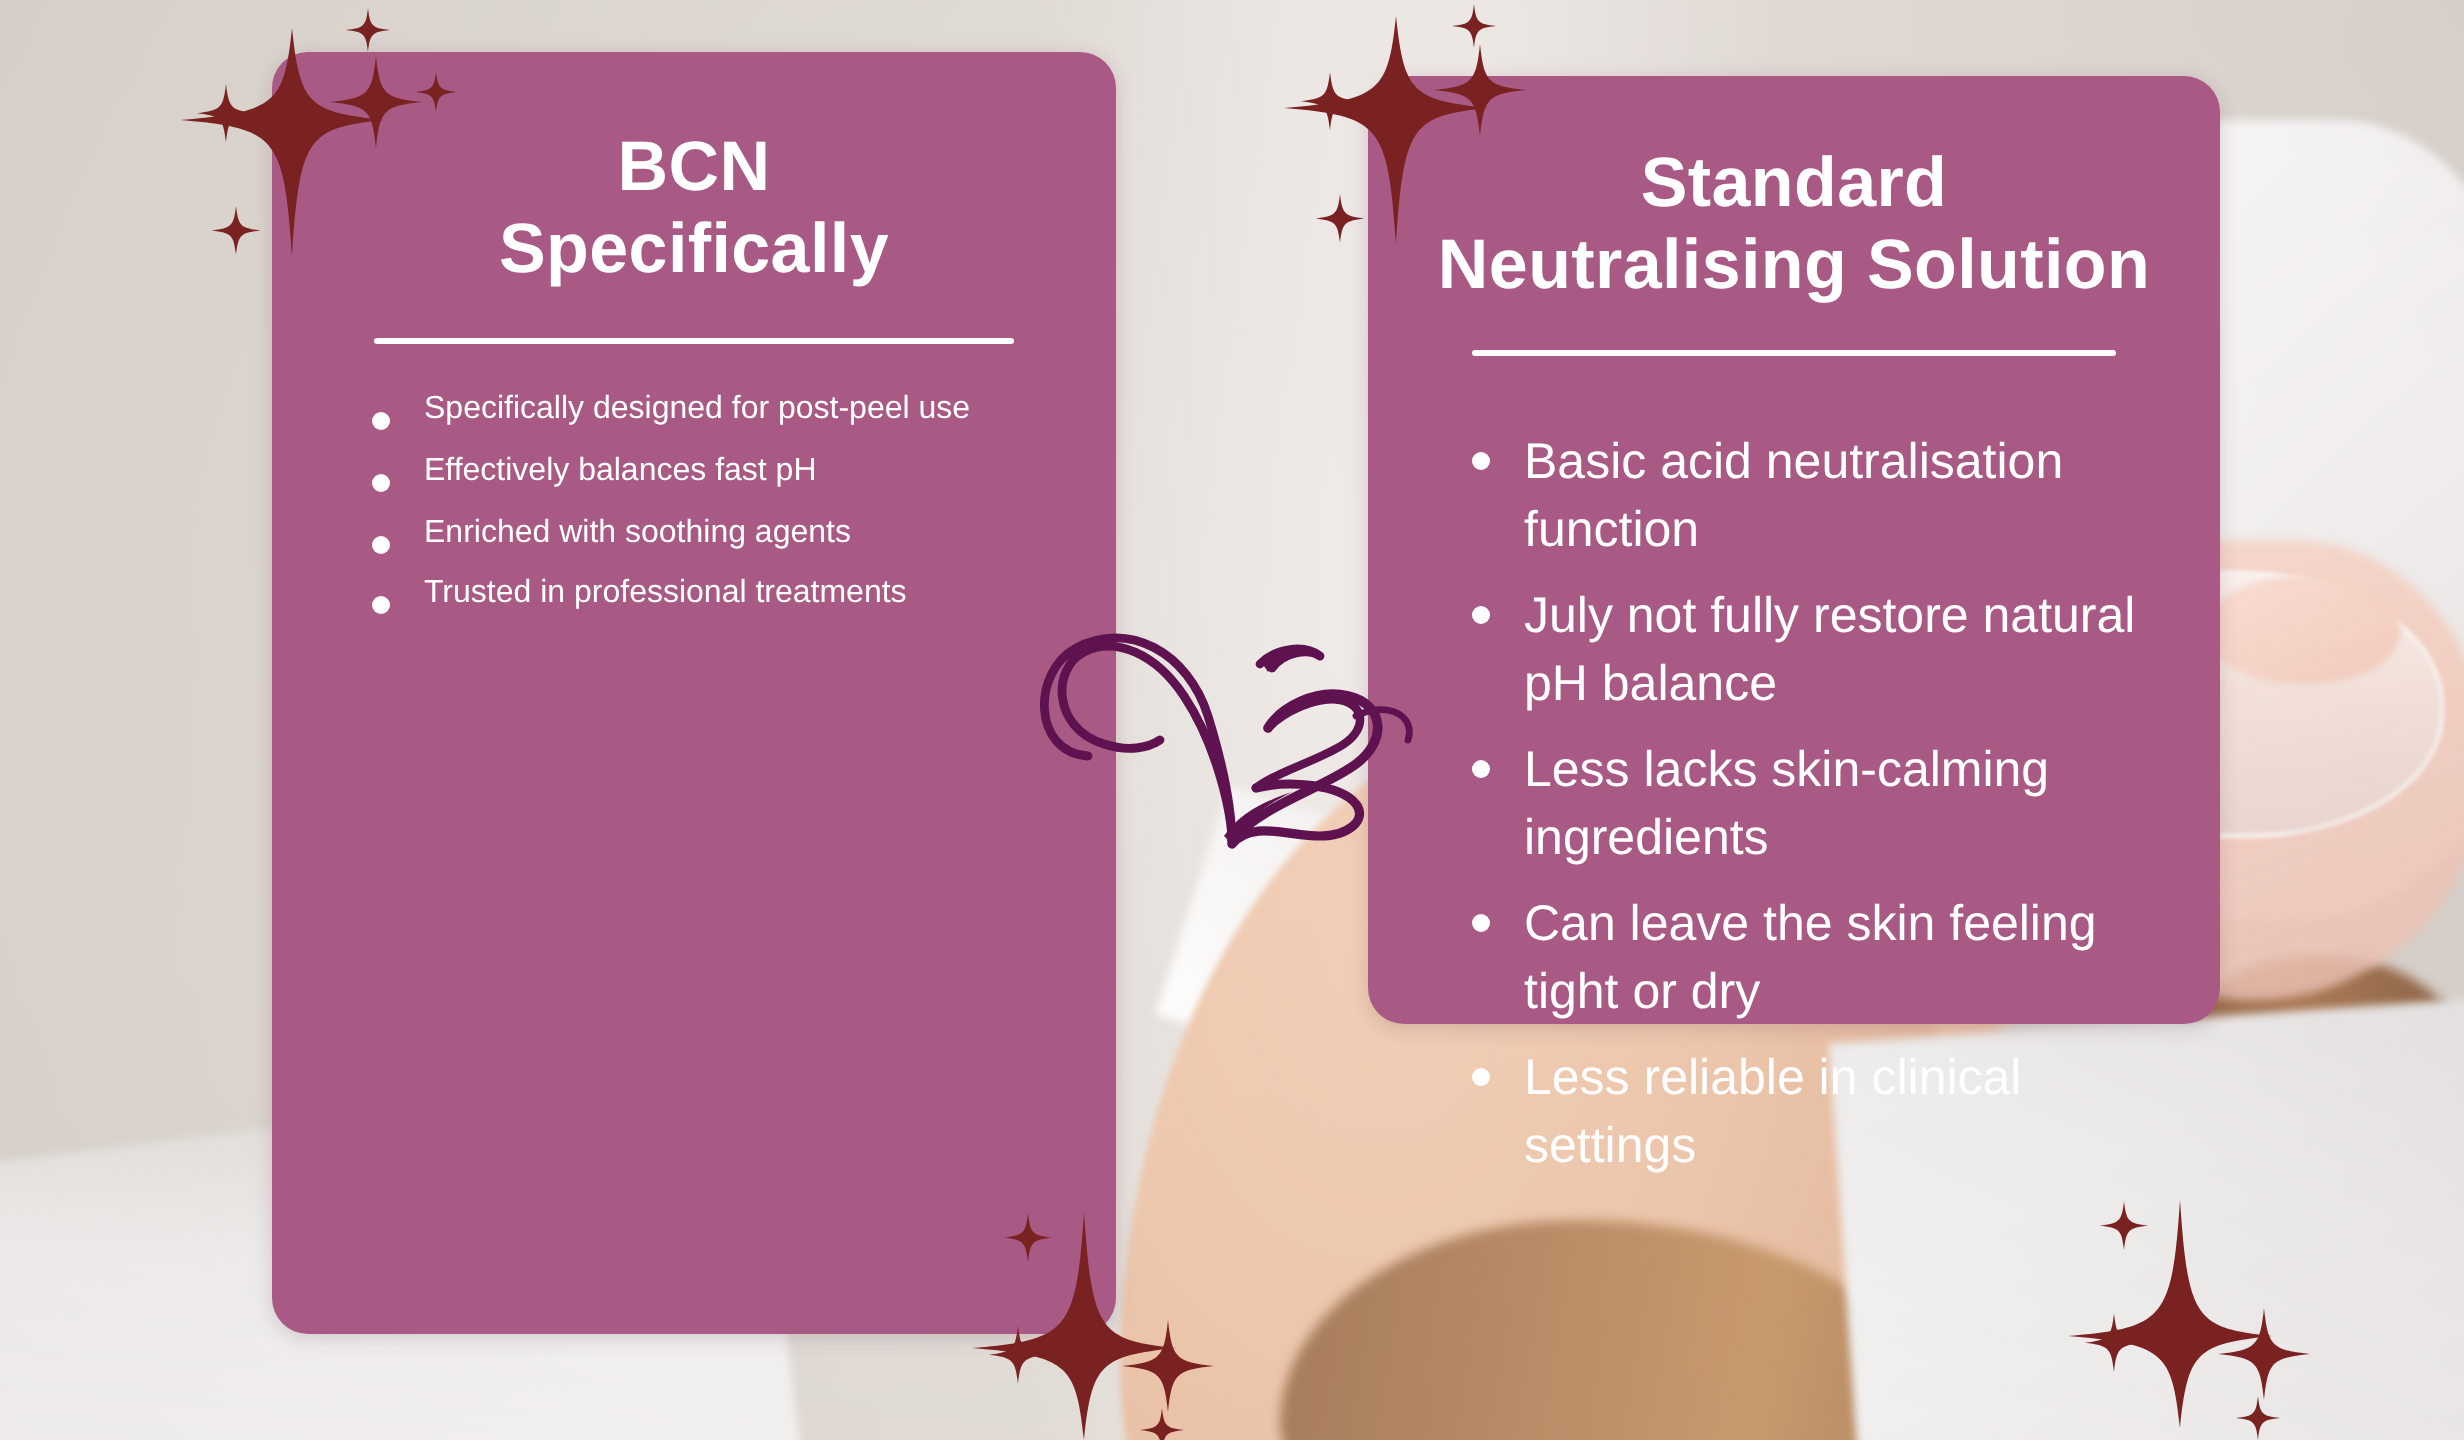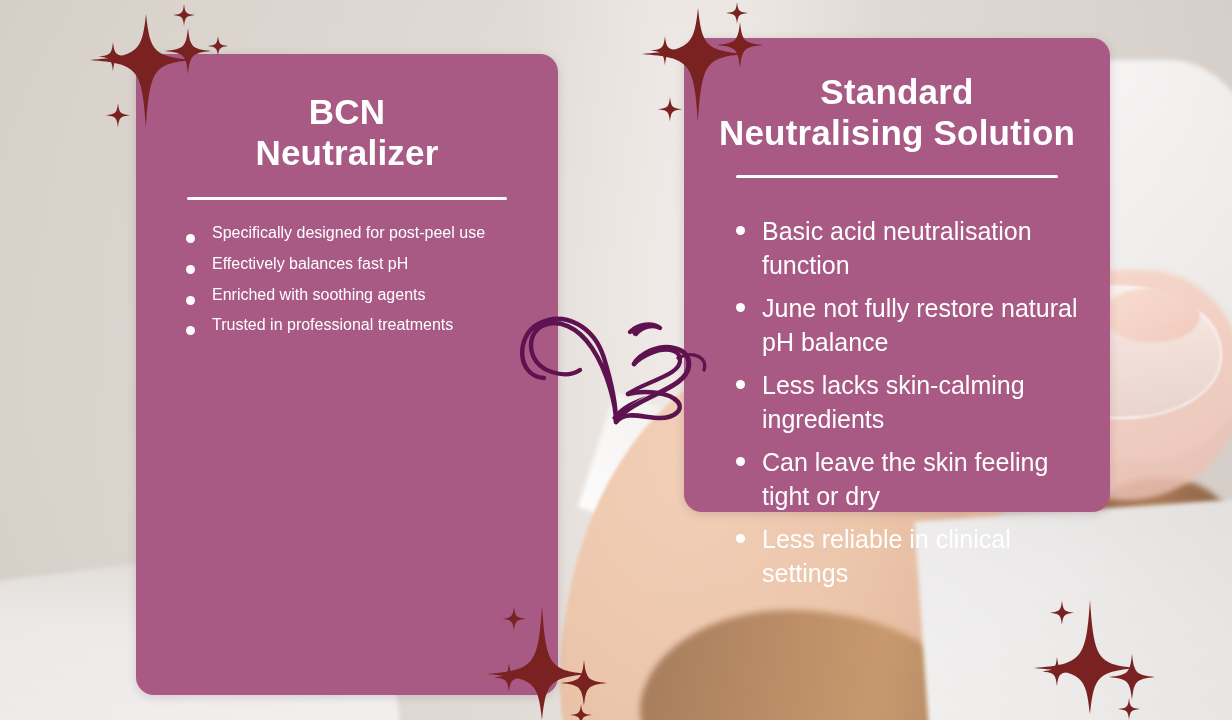--- a/index.html
+++ b/index.html
@@ -169,21 +169,21 @@
 
   
   .card {
     position: absolute;
     background: #a85a84;
     border-radius: 18px;
     box-shadow: 0 2px 10px rgba(90,40,65,0.18);
   }
   #card-left {
     left: 136px;
-    top: 54px;
+    top: 26px;
     width: 422px;
     height: 641px;
   }
   #card-right {
     left: 684px;
     top: 38px;
     width: 426px;
     height: 474px;
   }
 
@@ -285,21 +285,21 @@
     <div class="bg-bowl"></div>
     <div class="bg-finger"></div>
     <div class="bg-towel-left"></div>
     <div class="bg-veil"></div>
   </div>
 
   <div class="card" id="card-left">
     <div class="card-inner">
       <div class="card-title">
         <div>BCN</div>
-        <div>Neutralizer</div>
+        <div>Specifically</div>
       </div>
       <div class="title-rule"></div>
       <ul class="feature-list">
         <li>
           <span class="bullet-dot"></span>
           <span>Specifically designed for post-peel use</span>
         </li>
         <li>
           <span class="bullet-dot"></span>
           <span>Effectively balances fast pH</span>
@@ -323,21 +323,21 @@
         <div>Neutralising Solution</div>
       </div>
       <div class="title-rule"></div>
       <ul class="feature-list">
         <li>
           <span class="bullet-dot"></span>
           <span>Basic acid neutralisation function</span>
         </li>
         <li>
           <span class="bullet-dot"></span>
-          <span>June not fully restore natural pH balance</span>
+          <span>July not fully restore natural pH balance</span>
         </li>
         <li>
           <span class="bullet-dot"></span>
           <span>Less lacks skin-calming ingredients</span>
         </li>
         <li>
           <span class="bullet-dot"></span>
           <span>Can leave the skin feeling tight or dry</span>
         </li>
         <li>

